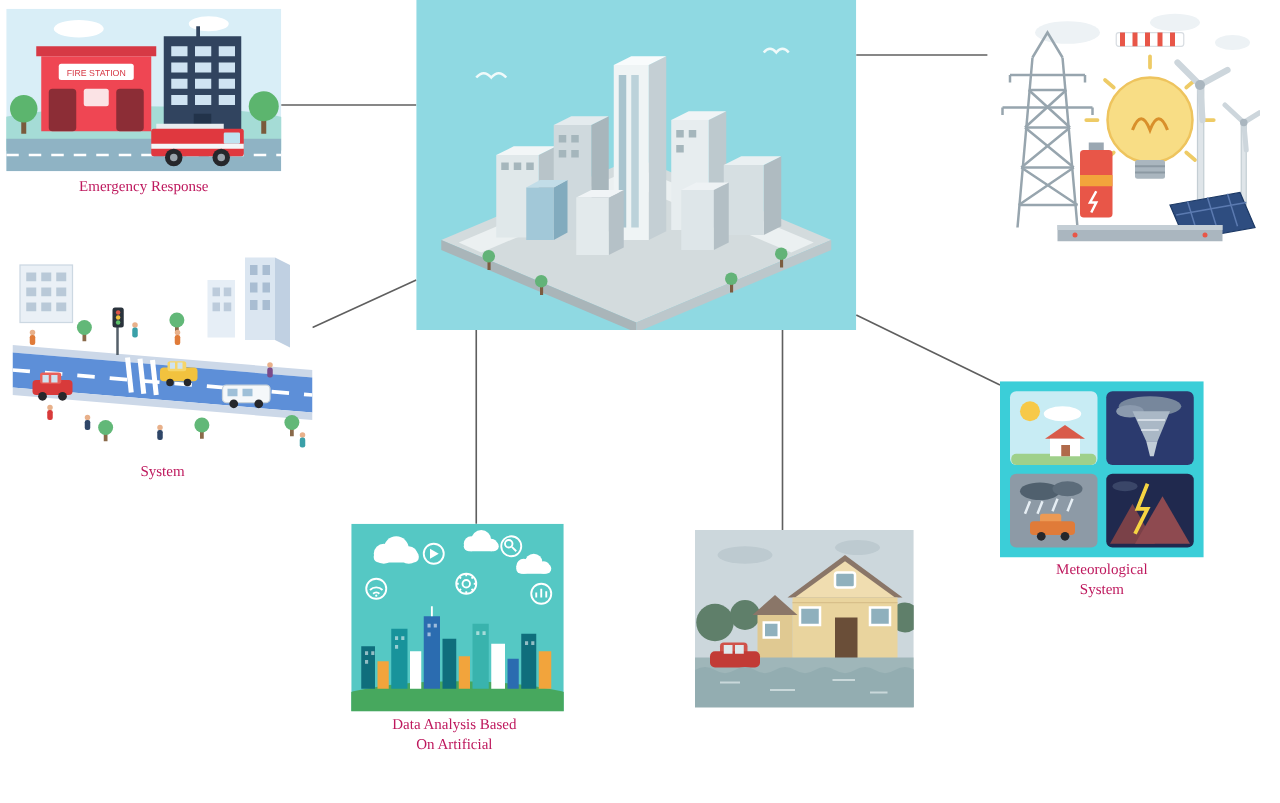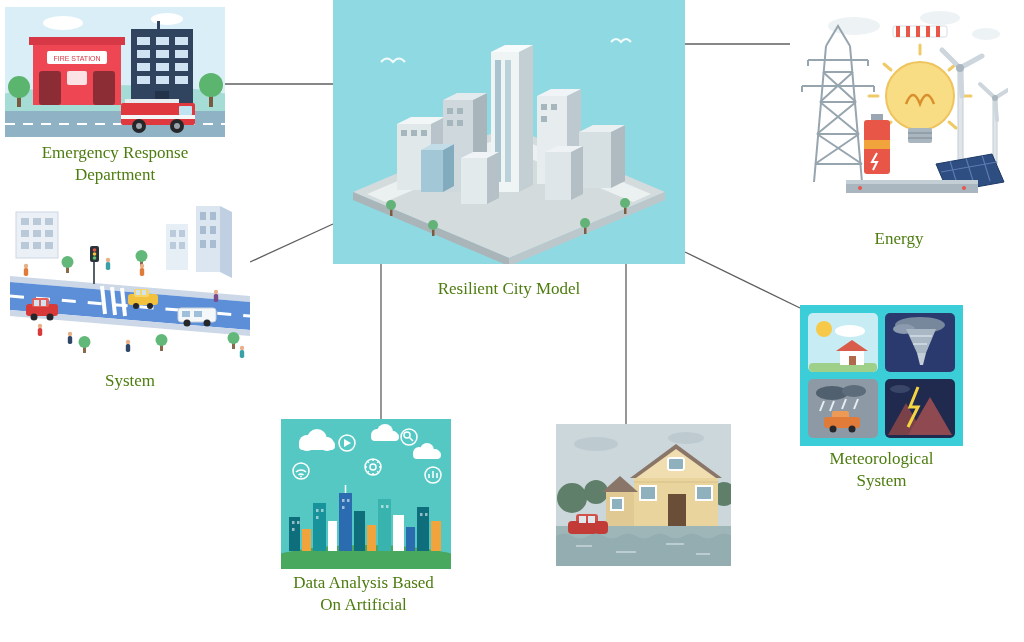--- a/index.html
+++ b/index.html
@@ -2,21 +2,21 @@
 <html><head>
 <meta charset="utf-8">
 <style>
   * { margin:0; padding:0; box-sizing:border-box; }
   html,body { width:1024px; height:642px; }
   body { position:relative; background:#ffffff; font-family:"Liberation Serif", serif; overflow:hidden; }
   .page { position:absolute; inset:0; }
   .connectors { position:absolute; left:0; top:0; z-index:0; }
   .connectors line { stroke-width:1.3; }
   .node { position:absolute; z-index:1; line-height:0; }
-  .label { position:absolute; z-index:1; text-align:center; font-size:17px; line-height:1.3; color:#4d7c0f; }
+  .label { position:absolute; z-index:1; text-align:center; font-size:12px; line-height:1.3; color:#be185d; }
   .label span { display:block; }
 </style>
 </head>
 <body>
 
 <div class="page">
 
   <svg class="connectors" width="1024" height="642" viewBox="0 0 1024 642">
     <line x1="225" y1="84" x2="333" y2="84" stroke="#5f5f5f"></line>
     <line x1="250" y1="262" x2="333" y2="224" stroke="#5f5f5f"></line>
@@ -83,23 +83,20 @@
           <circle cx="58" cy="205" r="5" fill="#63b378"></circle>
         <rect x="99" y="228" width="2.5" height="8" fill="#7c5c40"></rect>
           <circle cx="100" cy="225" r="5" fill="#63b378"></circle>
         <rect x="251" y="226" width="2.5" height="8" fill="#7c5c40"></rect>
           <circle cx="252" cy="223" r="5" fill="#63b378"></circle>
         <rect x="291" y="206" width="2.5" height="8" fill="#7c5c40"></rect>
           <circle cx="292" cy="203" r="5" fill="#63b378"></circle>
       </g>
     </svg>
   </div>
-  <div class="label" style="left:333px;top:278px;width:352px;">
-    <span>Resilient City Model</span>
-  </div>
 
   <div class="node" style="left:5px;top:7px;">
     <svg viewBox="0 0 220 130" width="220" height="130">
       <rect width="220" height="130" fill="#d9eef7"></rect>
       <ellipse cx="58" cy="16" rx="20" ry="7" fill="#ffffff"></ellipse>
       <ellipse cx="162" cy="12" rx="16" ry="6" fill="#ffffff"></ellipse>
       <ellipse cx="110" cy="100" rx="140" ry="22" fill="#a5dcd6"></ellipse>
       <g>
         <rect x="24" y="30" width="96" height="8" fill="#d63945"></rect>
         <rect x="28" y="38" width="88" height="60" fill="#ef4653"></rect>
@@ -143,21 +140,20 @@
         <rect x="116" y="108" width="74" height="4" fill="#f4f6f8"></rect>
         <circle cx="134" cy="119" r="7" fill="#26272b"></circle>
           <circle cx="134" cy="119" r="3" fill="#9aa3ab"></circle>
         <circle cx="172" cy="119" r="7" fill="#26272b"></circle>
           <circle cx="172" cy="119" r="3" fill="#9aa3ab"></circle>
       </g>
     </svg>
   </div>
   <div class="label" style="left:2px;top:142px;width:226px;">
     <span>Emergency Response</span>
-    <span>Department</span>
   </div>
 
   <div class="node" style="left:10px;top:200px;">
     <svg viewBox="0 0 240 168" width="240" height="168">
       <rect width="240" height="168" fill="#ffffff"></rect>
       <g>
         <rect x="6" y="12" width="42" height="46" fill="#eaf0f6" stroke="#ccd8e2"></rect>
         <g fill="#b9c9d8">
           <rect x="11" y="18" width="8" height="7"></rect>
             <rect x="23" y="18" width="8" height="7"></rect>
@@ -499,16 +495,15 @@
       </g>
       <g>
         <rect x="56" y="176" width="132" height="13" fill="#aab6bf"></rect>
         <rect x="56" y="176" width="132" height="4" fill="#c4ced5"></rect>
         <circle cx="70" cy="184" r="2" fill="#e85648"></circle>
           <circle cx="174" cy="184" r="2" fill="#e85648"></circle>
       </g>
     </svg>
   </div>
   <div class="label" style="left:790px;top:228px;width:218px;">
-    <span>Energy</span>
   </div>
 
 </div>
 
 </body></html>

